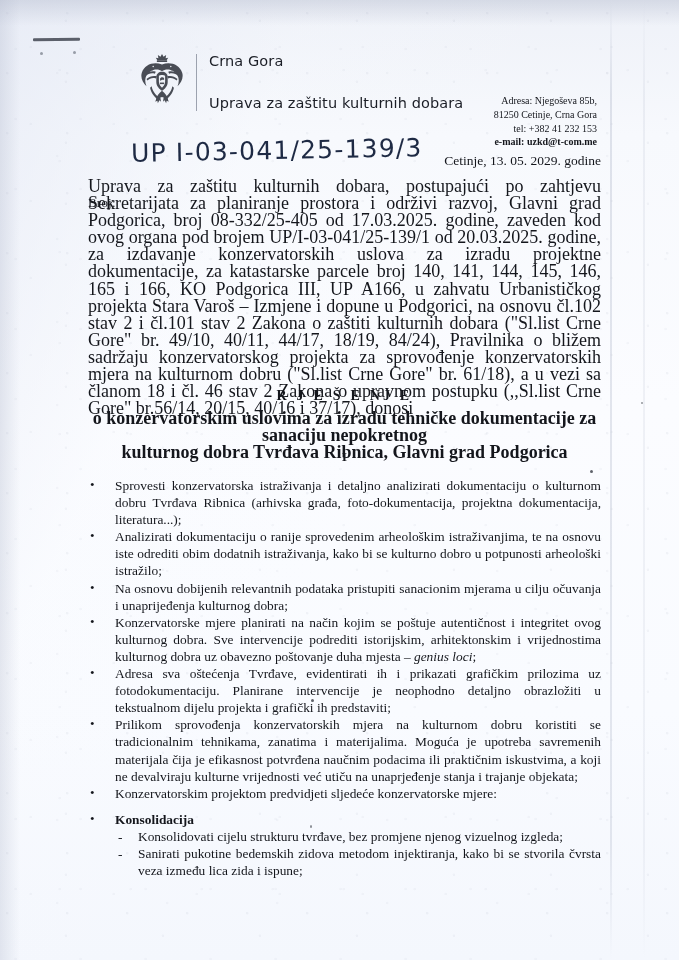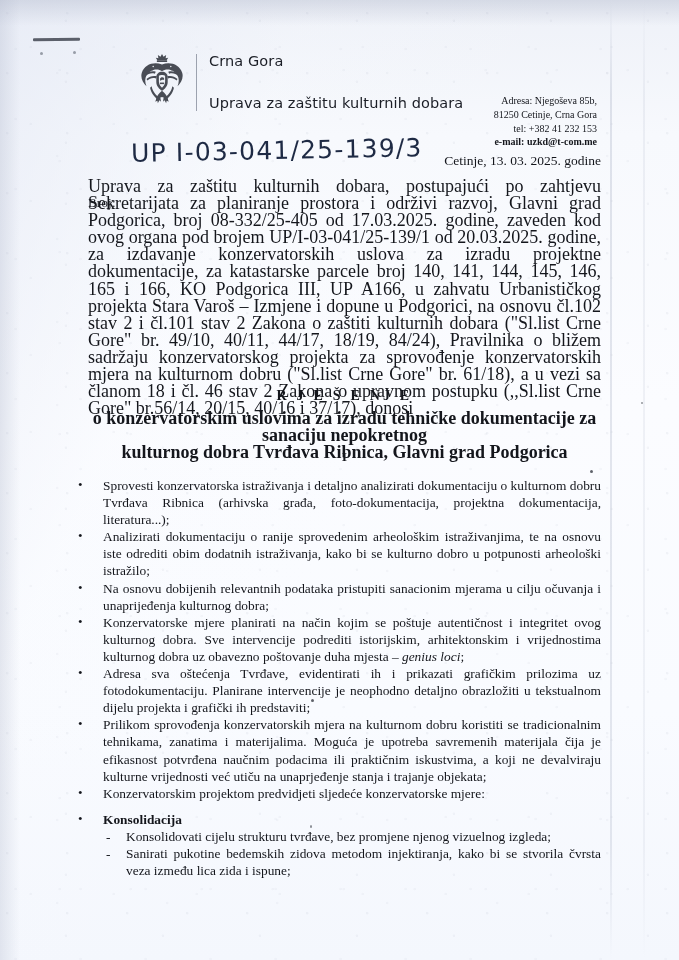--- a/index.html
+++ b/index.html
@@ -190,21 +190,21 @@
     left: 88px; right: 78px;
     top: 449px;
     text-align: center;
     font-weight: bold;
     font-size: 13.5px;
   }
 
   
   .measures {
     position: absolute;
-    left: 76px; right: 78px;
+    left: 88px; right: 78px;
     top: 477px;
     font-size: 13.4px;
     line-height: 17.1px;
   }
   .bullet-item {
     position: relative;
     padding-left: 27px;
     margin-bottom: 0;
     text-align: justify;
     text-justify: inter-word;
@@ -308,21 +308,21 @@
       <div>Adresa: Njegoševa 85b,</div>
       <div>81250 Cetinje, Crna Gora</div>
       <div>tel: +382 41 232 153</div>
       <div class="mail">e-mail: uzkd@t-com.me</div>
     </div>
   </div>
 
   <div class="refrow">
     <span class="broj-label">Broj:</span>
     <span class="broj-hand">UP I-03-041/25-139/3</span>
-    <span class="place-date">Cetinje, 13. 03. 2025. godine</span>
+    <span class="place-date">Cetinje, 13. 05. 2029. godine</span>
   </div>
 
   <div class="body-block">
     <p>Uprava za zaštitu kulturnih dobara, postupajući po zahtjevu Sekretarijata za planiranje prostora i održivi razvoj, Glavni grad Podgorica, broj 08-332/25-405 od 17.03.2025. godine, zaveden kod ovog organa pod brojem UP/I-03-041/25-139/1 od 20.03.2025. godine, za izdavanje konzervatorskih uslova za izradu projektne dokumentacije, za katastarske parcele broj 140, 141, 144, 145, 146, 165 i 166, KO Podgorica III, UP A166, u zahvatu Urbanističkog projekta Stara Varoš – Izmjene i dopune u Podgorici, na osnovu čl.102 stav 2 i čl.101 stav 2 Zakona o zaštiti kulturnih dobara ("Sl.list Crne Gore" br. 49/10, 40/11, 44/17, 18/19, 84/24), Pravilnika o bližem sadržaju konzervatorskog projekta za sprovođenje konzervatorskih mjera na kulturnom dobru ("Sl.list Crne Gore" br. 61/18), a u vezi sa članom 18 i čl. 46 stav 2 Zakona o upravnom postupku (,,Sl.list Crne Gore" br.56/14, 20/15, 40/16 i 37/17), donosi</p>
   </div>
 
   <div class="title-block">
     <div class="title-main">R J E Š E NJ E</div>
     <div class="title-sub">
       <div>o konzervatorskim uslovima za izradu tehničke dokumentacije za sanaciju nepokretnog</div>

